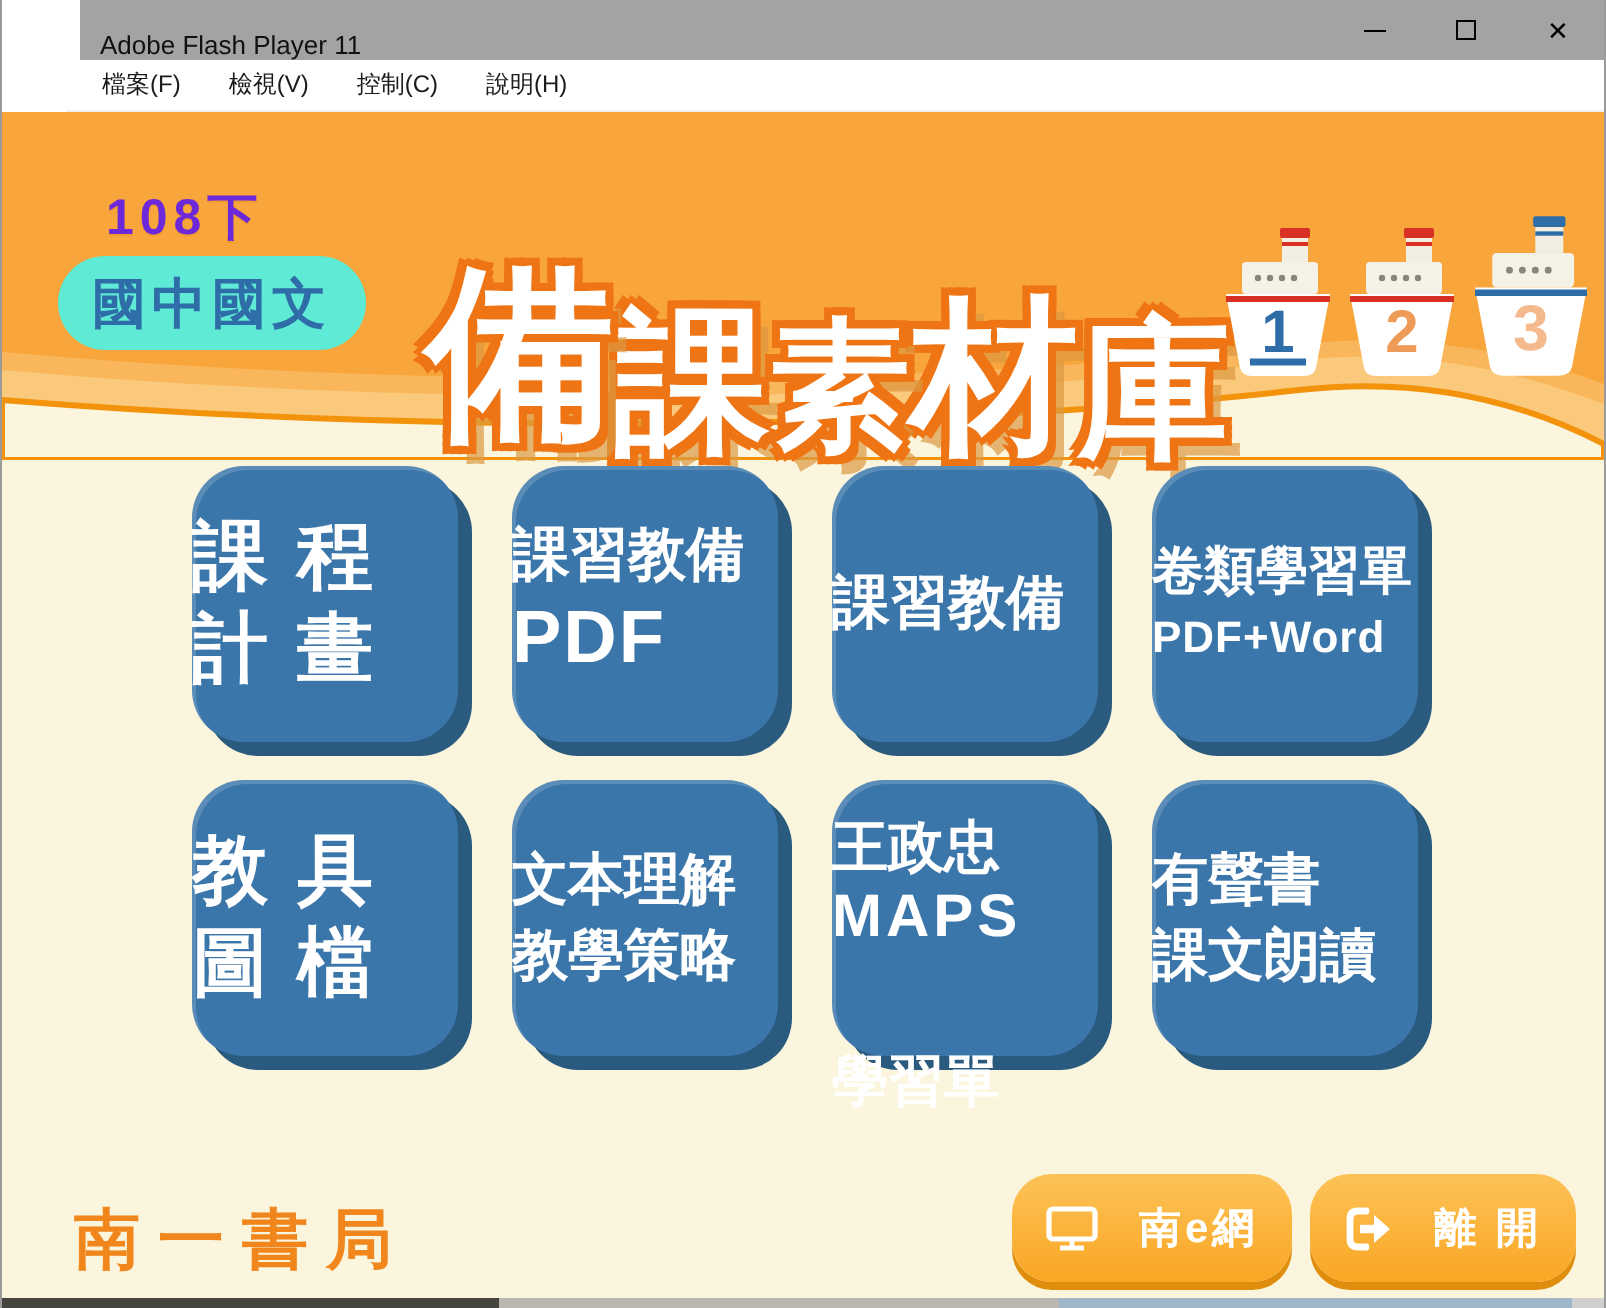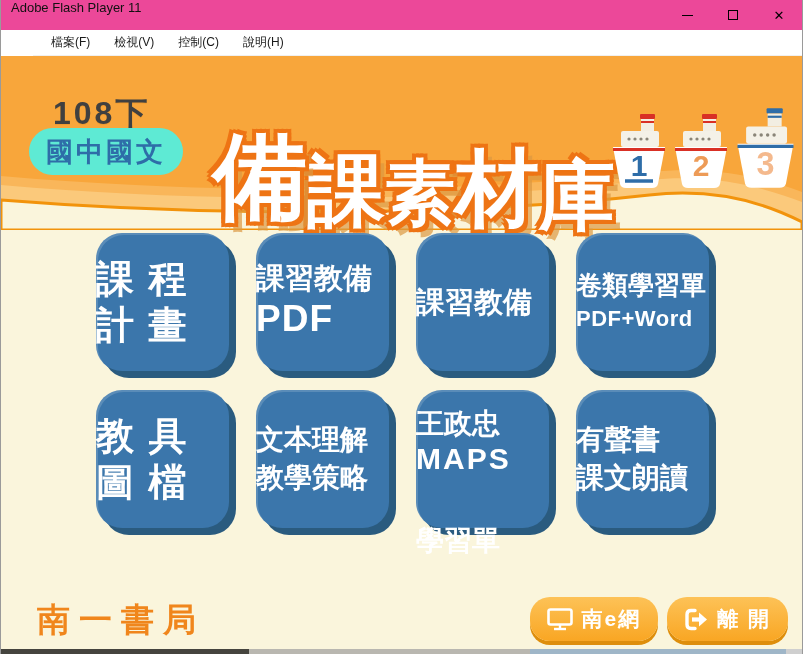--- a/index.html
+++ b/index.html
@@ -4,42 +4,42 @@
 <style>
   * { margin:0; padding:0; box-sizing:border-box; }
   html,body { background:#d0d0d0; }
   body { font-family:"Liberation Sans", sans-serif; }
   .window {
     position:relative; width:803px; height:654px; background:#fff;
     overflow:hidden; border-left:1px solid #9a9a9a; border-right:1px solid #9a9a9a;
   }
   
   .titlebar {
-    height:30px; background:#ec4899; display:flex; align-items:flex-start;
+    height:30px; background:#a3a3a3; display:flex; align-items:flex-end;margin-left:39px;
   }
   .titlebar-title { font-size:13px; color:#111; padding-left:10px; flex:1; }
   .win-controls { display:flex; height:100%; }
   .win-btn { width:46px; height:100%; display:flex; align-items:center; justify-content:center; cursor:pointer; }
   .glyph-min { width:11px; height:1px; background:#000; display:block; }
   .glyph-max { width:10px; height:10px; border:1px solid #000; display:block; }
   .glyph-close { font-size:13px; color:#000; line-height:1; }
   
   .menubar {
     height:26px; background:#ffffff; display:flex; align-items:center;
     padding-left:8px; gap:4px; border-bottom:1px solid #f0f0f0;margin-left:32px;
   }
   .menu-item { font-size:12px; color:#1a1a1a; padding:3px 10px; cursor:default; }
   
   .stage { position:absolute; top:56px; left:0; right:0; height:593px; background:#FAF5DC; }
   .header { position:absolute; top:0; left:0; right:0; height:174px; background:#F8A63B; }
   .waves { position:absolute; left:0; bottom:0; width:100%; height:80px; display:block; }
   
   .semester {
-    position:absolute; left:52px; top:36px; color:#404040; font-weight:bold;
-    font-size:32px; letter-spacing:3px; text-shadow:0 1px 0 rgba(230,140,30,.4);
+    position:absolute; left:52px; top:36px; color:#6d28d9; font-weight:bold;
+    font-size:25px; letter-spacing:3px; text-shadow:0 1px 0 rgba(230,140,30,.4);
   }
   .subject-badge {
     position:absolute; left:28px; top:72px; width:154px; height:47px;
     background:#5eead4; border-radius:24px; display:flex; align-items:center; justify-content:center;
     color:#2E6DA8; font-weight:bold; font-size:27px; letter-spacing:3px;
   }
   
   .big-title {
     position:absolute; left:212px; top:4px; width:400px; height:170px;
     display:flex; align-items:flex-end; justify-content:flex-start;
@@ -82,23 +82,23 @@
   .ln-4char-tall { font-size:28px; line-height:1.35; }
   .ln-3char { font-size:28px; line-height:1.25;margin-top:46px; }
   .ln-maps { font-size:30px; line-height:1.2; letter-spacing:2px; }
   
   .publisher {
     position:absolute; left:36px; bottom:6px; color:#F0861C; font-weight:bold;
     font-size:33px; letter-spacing:9px; font-family:"Liberation Serif", serif;
   }
   .footer-btns { position:absolute; right:14px; bottom:8px; display:flex; gap:9px; }
   .pill-btn {
-    height:44px; border-radius:20px; padding:12px 17px;
+    height:54px; border-radius:20px; padding:12px 17px;
     background:linear-gradient(#FDC257,#F9A623); box-shadow:0 4px 0 #DE8E0C;
-    display:flex; align-items:center; gap:8px; cursor:pointer;
+    display:flex; align-items:center; gap:20px; cursor:pointer;
     color:#fff; font-weight:bold; font-size:21px; letter-spacing:2px;
   }
   .pill-btn svg { display:block; }
   
   .bottom-sliver {
     position:absolute; bottom:0; left:0; right:0; height:5px;
     background:linear-gradient(to right,#45443e 0%,#45443e 31%,#b9b7b0 31%,#b9b7b0 66%,#9fb6c8 66%,#9fb6c8 98%,#cfcfcf 98%);
   }
 </style>
 </head>

